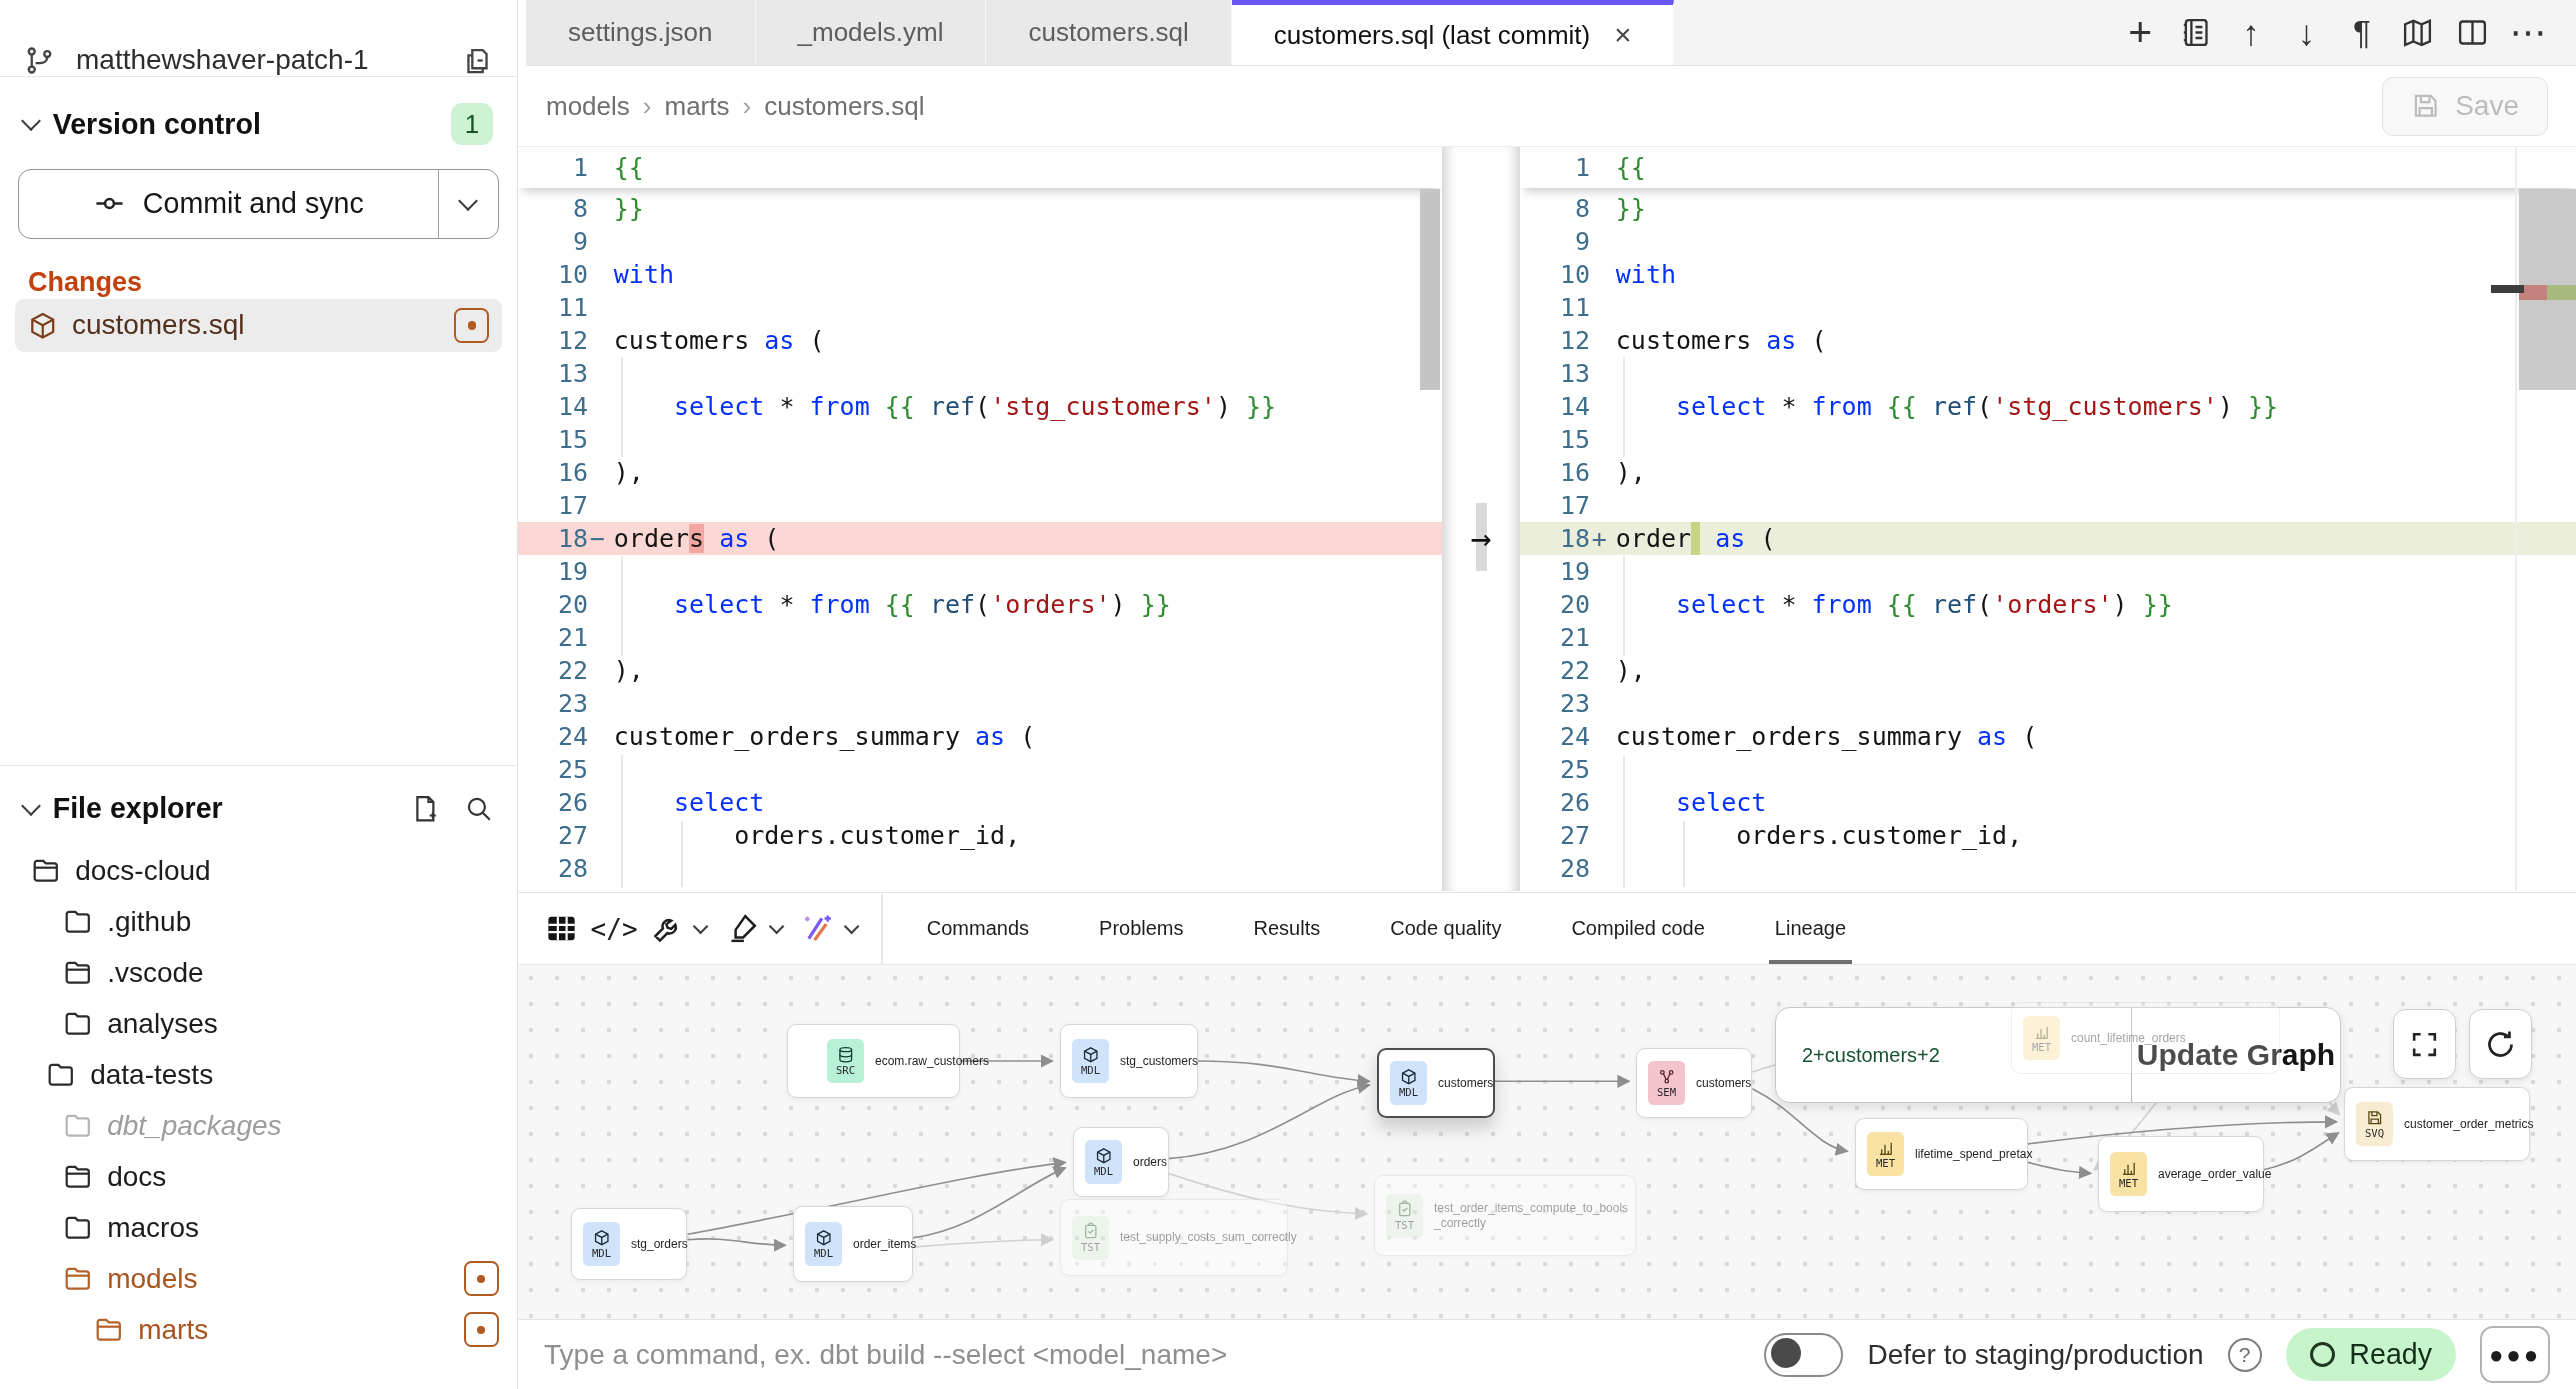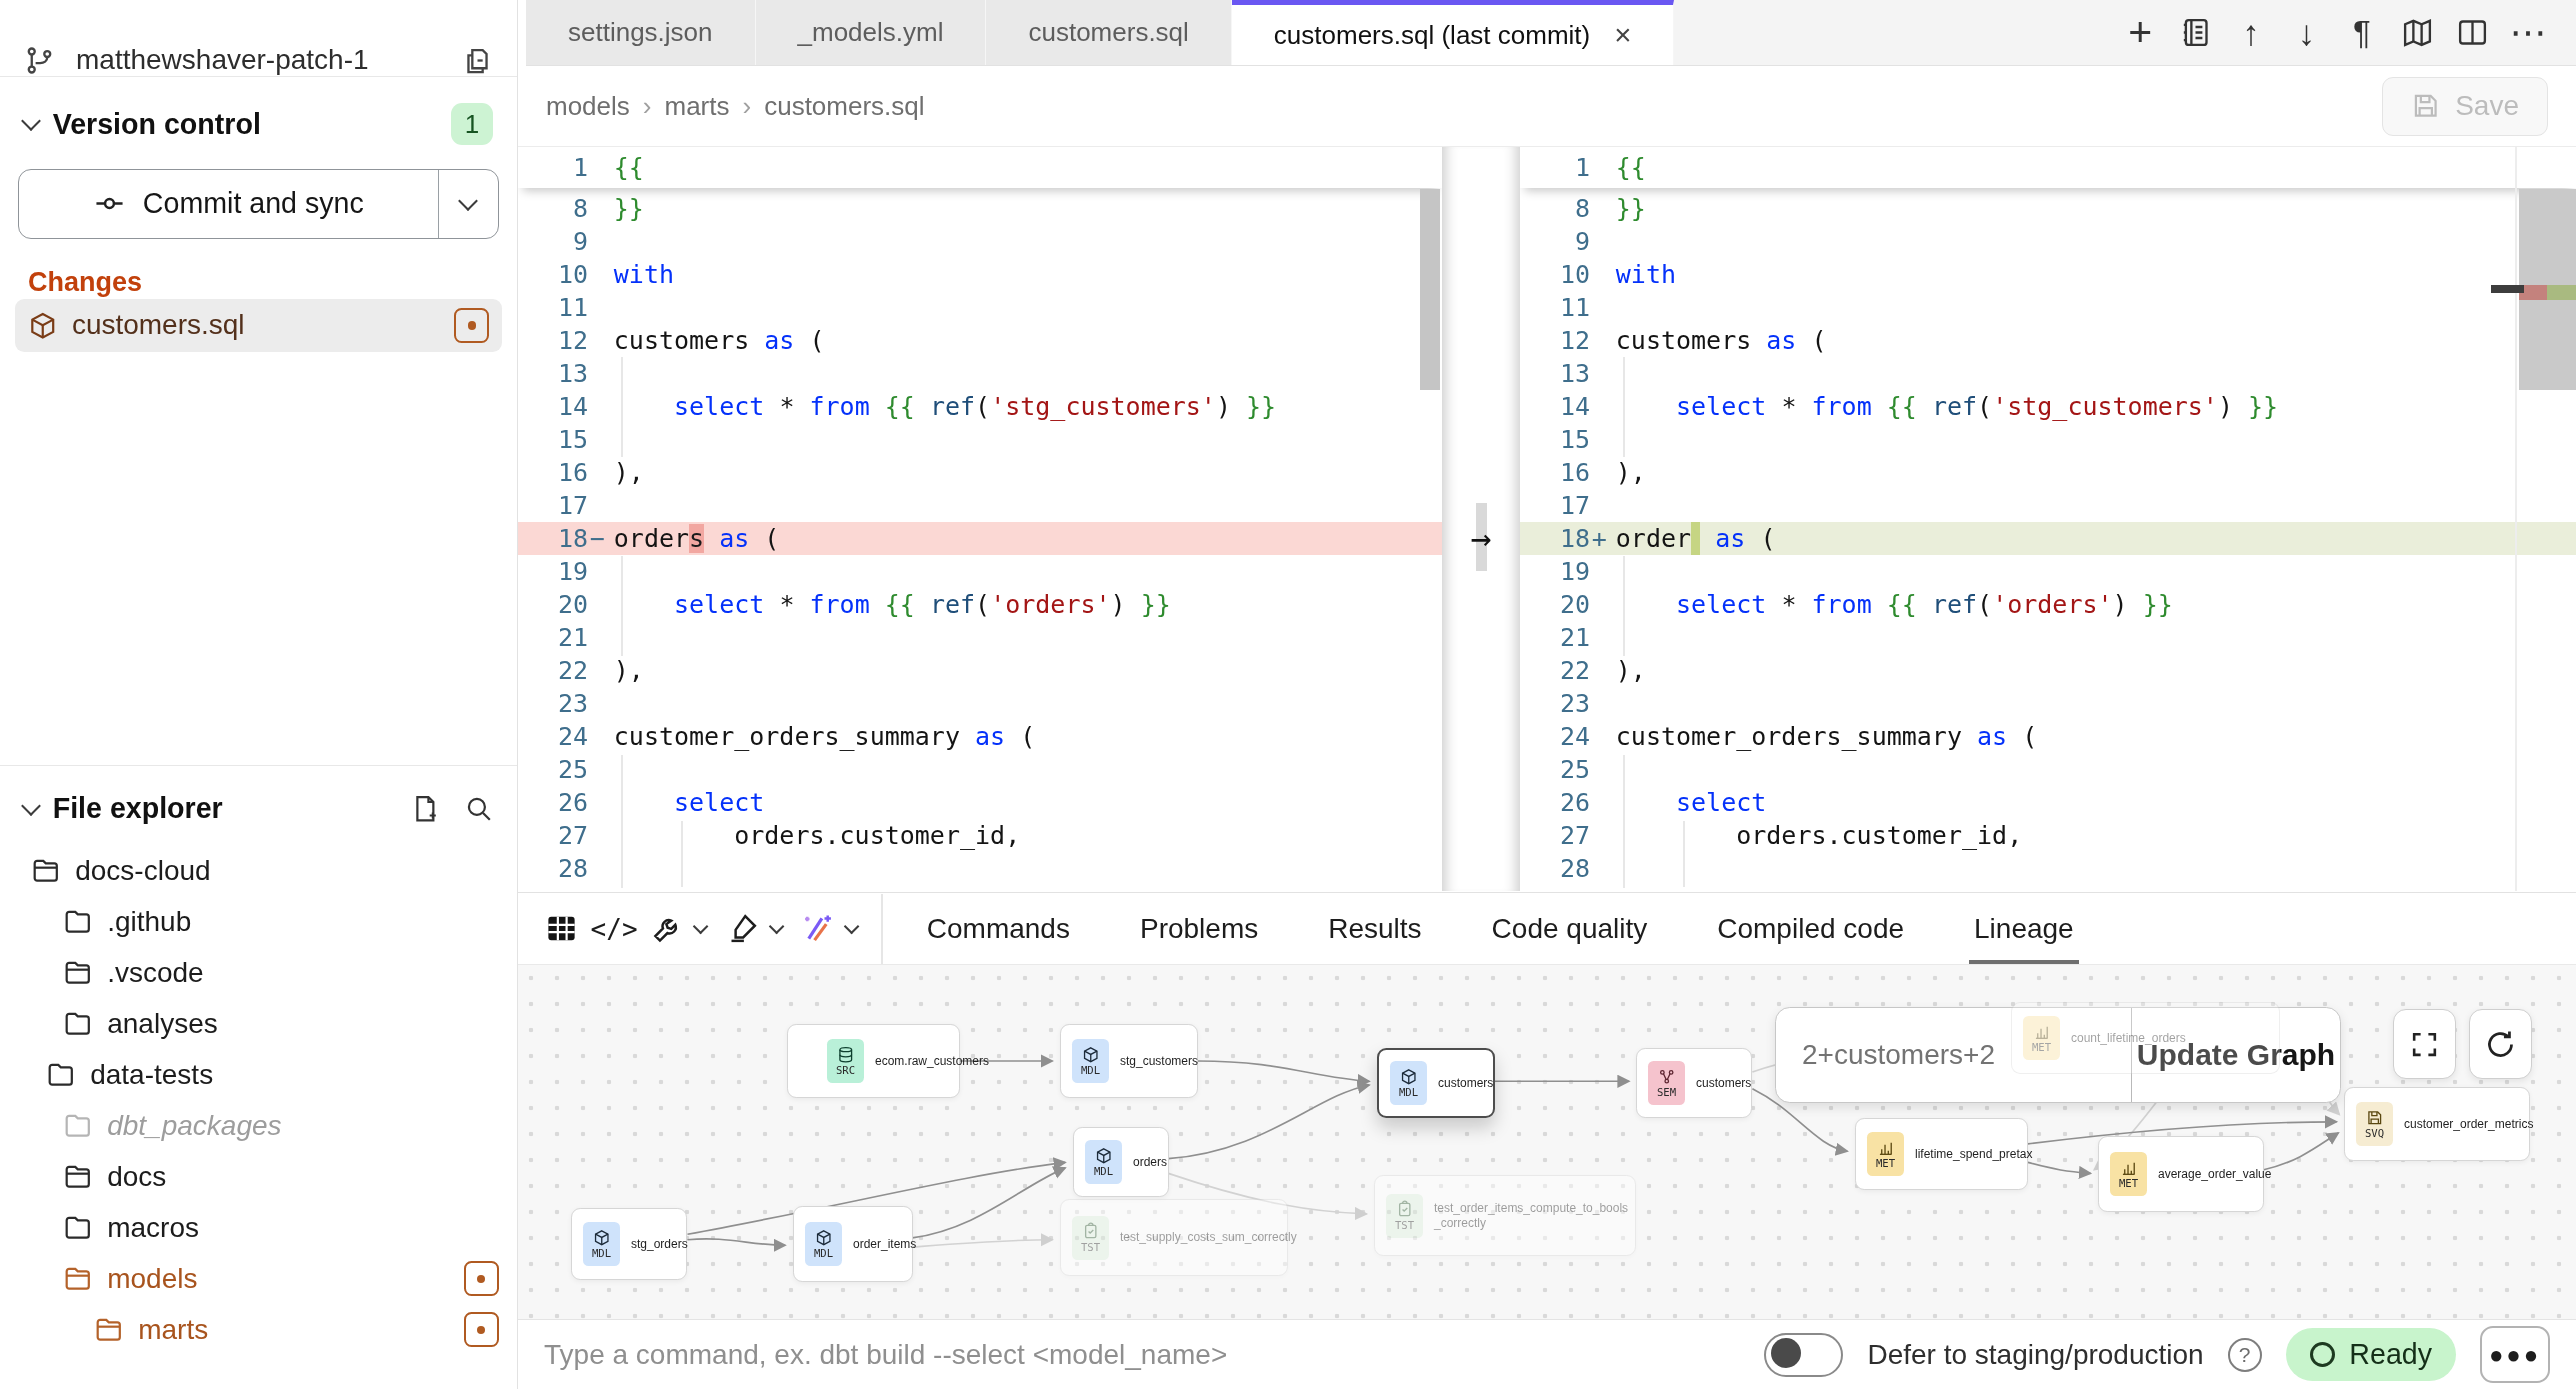--- a/index.html
+++ b/index.html
@@ -73,37 +73,37 @@
   .ruler .mark-red{position:absolute;left:0;width:28.6px;top:138px;height:14.7px;background:#c4827d}
   .ruler .mark-green{position:absolute;right:0;width:28.6px;top:138px;height:14.7px;background:#a9ba80}
   .dark-dash{position:absolute;right:52px;top:138px;width:33px;height:8.3px;background:#3d3d3d;z-index:6}
 
   
   .bottombar{position:absolute;top:892px;left:0;right:0;height:72px;background:#fff;border-top:1.8px solid #e2e2e2;display:flex;align-items:center;box-sizing:border-box;padding-left:16.6px}
   .bicon{width:53px;height:64px;display:flex;align-items:center;justify-content:center;color:#1d1d1d;cursor:pointer}
   .bicon-group{display:flex;align-items:center}
   .chev-sm{width:9.2px;height:9.2px;border-right:2.3px solid #3c3c3c;border-bottom:2.3px solid #3c3c3c;transform:rotate(45deg);margin:-3.7px 9.2px 0 1.8px}
   .tool-divider{width:1.8px;height:70px;background:#e6e6e6;margin:0 9.2px 0 14.7px}
-  .btab{height:70px;display:flex;align-items:center;padding:4px 35px;font-size:28px;color:#1d1d1d;position:relative;cursor:pointer}
+  .btab{height:70px;display:flex;align-items:center;padding:4px 35px;font-size:20px;color:#1d1d1d;position:relative;cursor:pointer}
   .btab.active::after{content:"";position:absolute;left:29.5px;right:29.5px;bottom:0;height:7.4px;background:#6f6f6f}
 
   
   .canvas{position:absolute;top:964px;left:0;right:0;height:356px;background:#f7f7f7;border-top:1.8px solid #e9e9e9;overflow:hidden;box-sizing:border-box;
     background-image:radial-gradient(#d9d9d9 2px, transparent 2.6px);background-size:26px 26px}
   .edges{position:absolute;left:0;top:0;width:2058px;height:356px}
   .node{position:absolute;background:#fff;border:1.8px solid #d6d6d6;border-radius:9.2px;display:flex;align-items:center;gap:11px;padding:0 11px;box-sizing:border-box;box-shadow:0 1.8px 5.5px rgba(0,0,0,.05);cursor:pointer}
   .node.selected{border:2.8px solid #4d4d4d;box-shadow:0 9.2px 18.4px rgba(0,0,0,.18);z-index:3}
   .node.faded{opacity:.42}
   .node.ghost{background:rgba(255,255,255,.55);border-color:rgba(170,170,170,.45);box-shadow:none;z-index:7}
   .nicon{width:37px;height:44px;border-radius:5.5px;flex:none;display:flex;flex-direction:column;align-items:center;justify-content:center;gap:1.8px}
   .nicon svg{width:17.5px;height:17.5px}
   .nicon .blabel{font-size:10.6px;line-height:11px;font-family:"DejaVu Sans Mono",monospace;color:#2a2a2a}
   .nlabel{font-size:12px;color:#1f1f1f;white-space:nowrap;line-height:14.7px}
   .selector{position:absolute;left:1257px;top:42px;width:566px;height:96px;background:#fff;border:1.8px solid #c7c7c7;border-radius:14.7px;box-shadow:0 4.6px 11px rgba(0,0,0,.10);display:flex;box-sizing:border-box;z-index:5}
-  .sel-input{flex:1;display:flex;align-items:center;padding-left:26px;font-size:28px;color:#737373;border-right:1.8px solid #b9b9b9;cursor:text}
+  .sel-input{flex:1;display:flex;align-items:center;padding-left:26px;font-size:20px;color:#14532d;border-right:1.8px solid #b9b9b9;cursor:text}
   .update-btn{width:208px;display:flex;align-items:center;justify-content:center;font-size:30px;font-weight:bold;color:#161616;cursor:pointer}
   .fab{position:absolute;width:63px;height:70px;background:#fff;border:1.8px solid #cfcfcf;border-radius:13px;box-shadow:0 2.8px 7.4px rgba(0,0,0,.08);display:flex;align-items:center;justify-content:center;z-index:5;cursor:pointer;box-sizing:border-box}
 
   
   .cmdbar{position:absolute;top:1319px;left:0;right:0;bottom:0;background:#fff;border-top:1.8px solid #e4e4e4;display:flex;align-items:center;padding:0 26px;gap:24px;box-sizing:border-box}
   .cmd-placeholder{font-size:28px;color:#8f8f8f;flex:1;cursor:text}
   .toggle{width:79px;height:44px;border:2.8px solid #8a8a8a;border-radius:24px;position:relative;background:#fff;flex:none;cursor:pointer;box-sizing:border-box}
   .toggle::after{content:"";position:absolute;left:4.6px;top:3.7px;width:30px;height:30px;border-radius:50%;background:#4a4a4a}
   .defer-label{font-size:28px;color:#2e2e2e;white-space:nowrap}
   .qmark{width:34px;height:34px;border:2.3px solid #7e7e7e;border-radius:50%;font-size:21px;color:#6d6d6d;flex:none;box-sizing:border-box}

